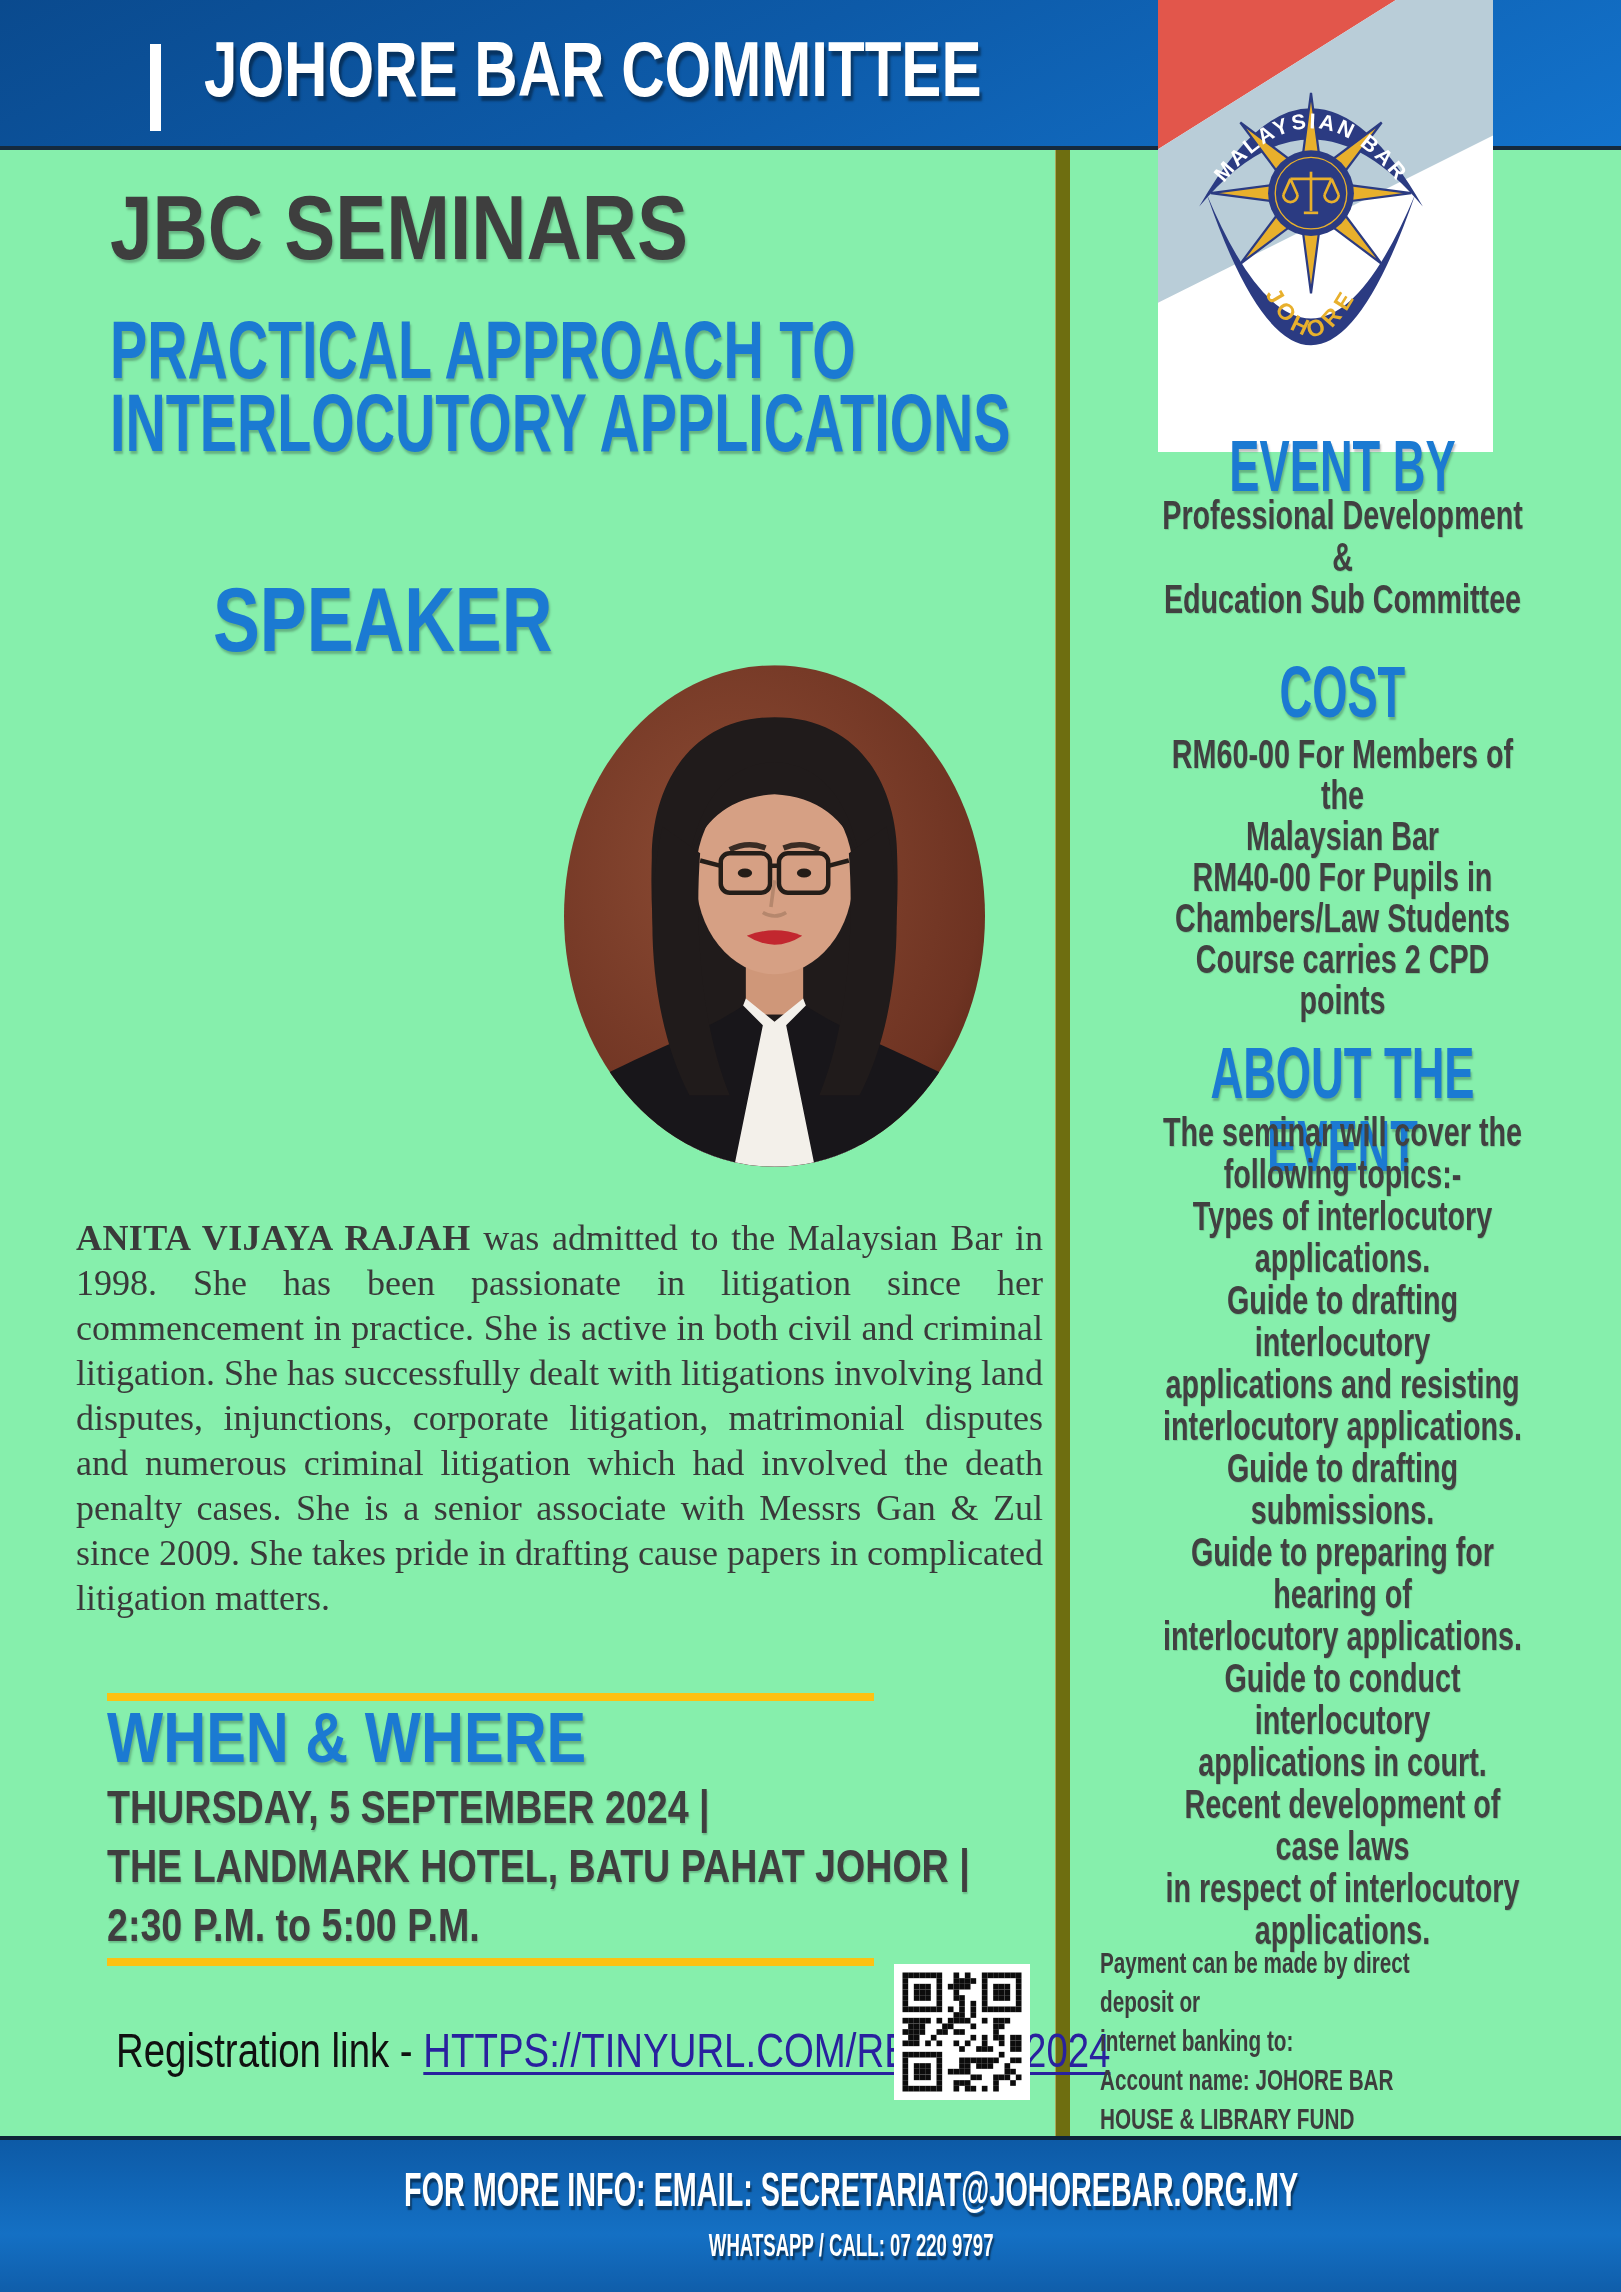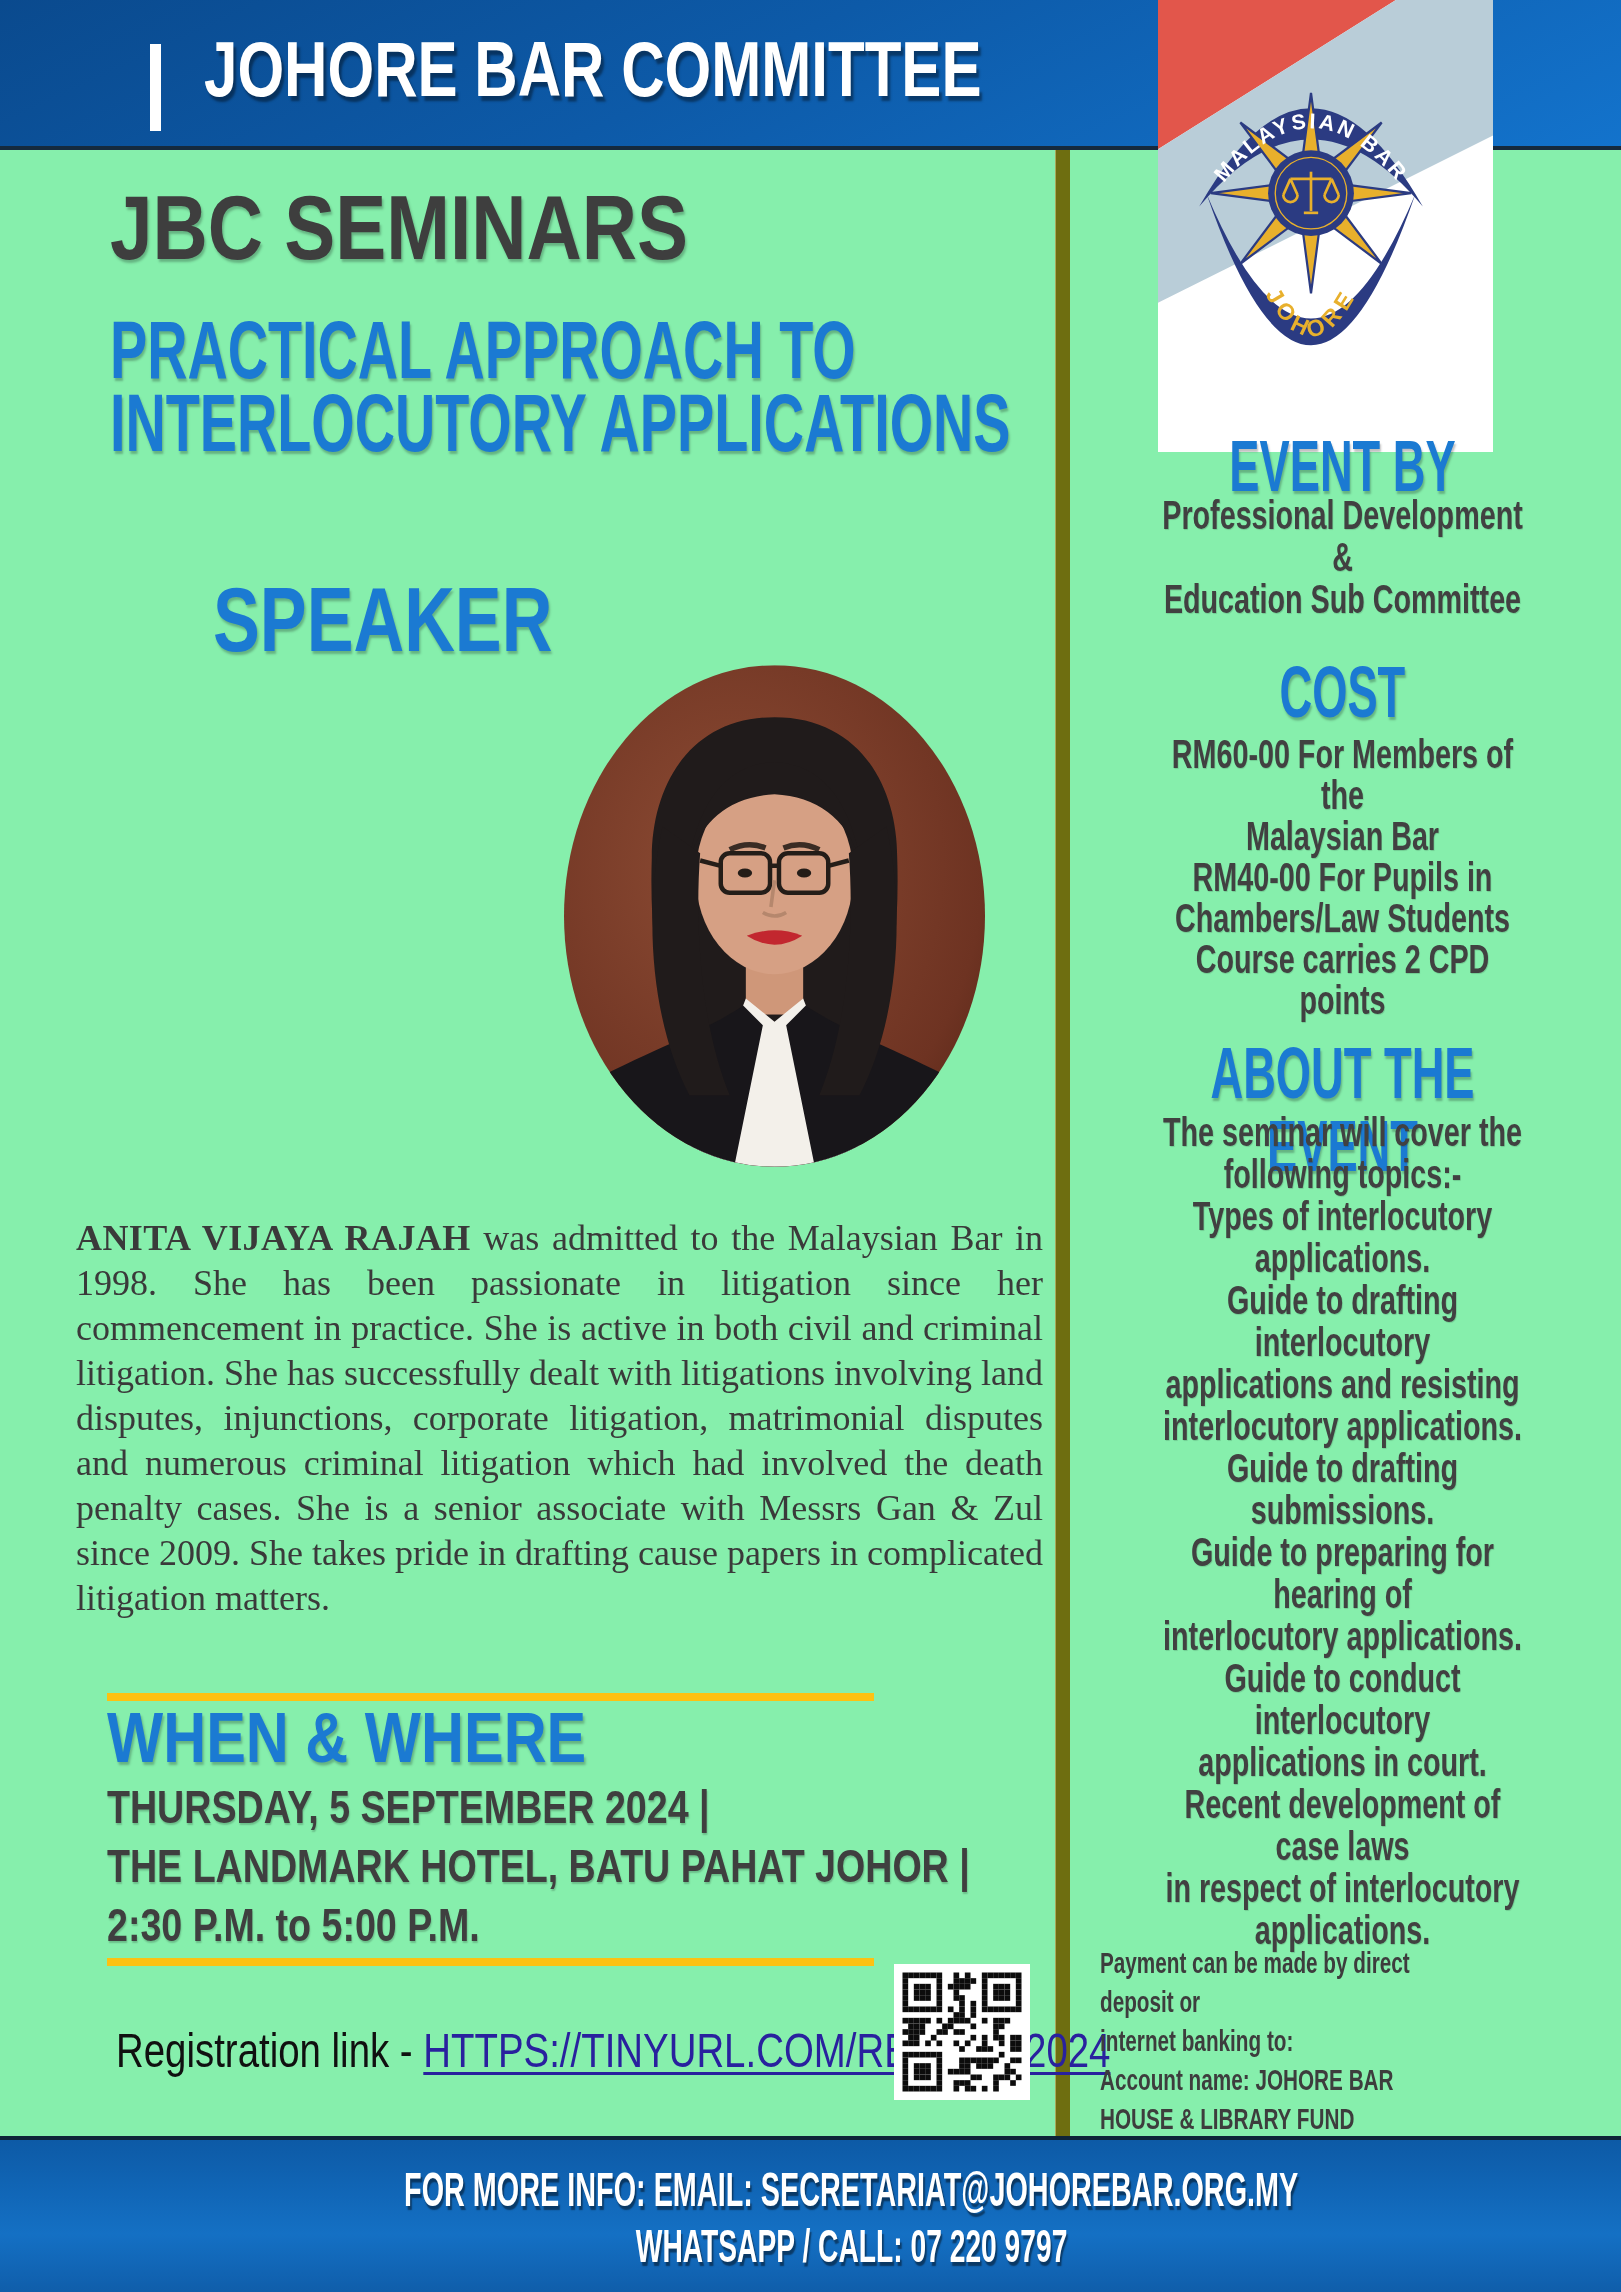--- a/index.html
+++ b/index.html
@@ -83,21 +83,21 @@
           color:#3d3d3d;line-height:39px;text-align:left;}
   .payment .sc-l{transform:scaleX(.7);}
 
   
   .footer{position:absolute;left:0;top:2136px;width:1622px;height:157px;
           background:linear-gradient(180deg,#0d5aa6 0%,#1470c4 60%,#0f5ca8 100%);
           border-top:4.5px solid #0e2438;}
   .f-line{position:absolute;left:81px;width:1541px;text-align:center;color:#ffffff;font-weight:700;
           text-shadow:2.7px 3.6px 1.8px rgba(0,0,0,.45);}
   .f-line1{top:21.5px;font-size:48px;}
-  .f-line2{top:78px;font-size:47px;}
+  .f-line2{top:88px;font-size:31px;}
   .f-line .sc-c{transform:scaleX(.6);white-space:nowrap;}
 </style>
 </head>
 <body>
 
 <div class="page">
 
   <div class="header">
     <div class="header-accent"></div>
     <span class="header-title">JOHORE BAR COMMITTEE</span>

